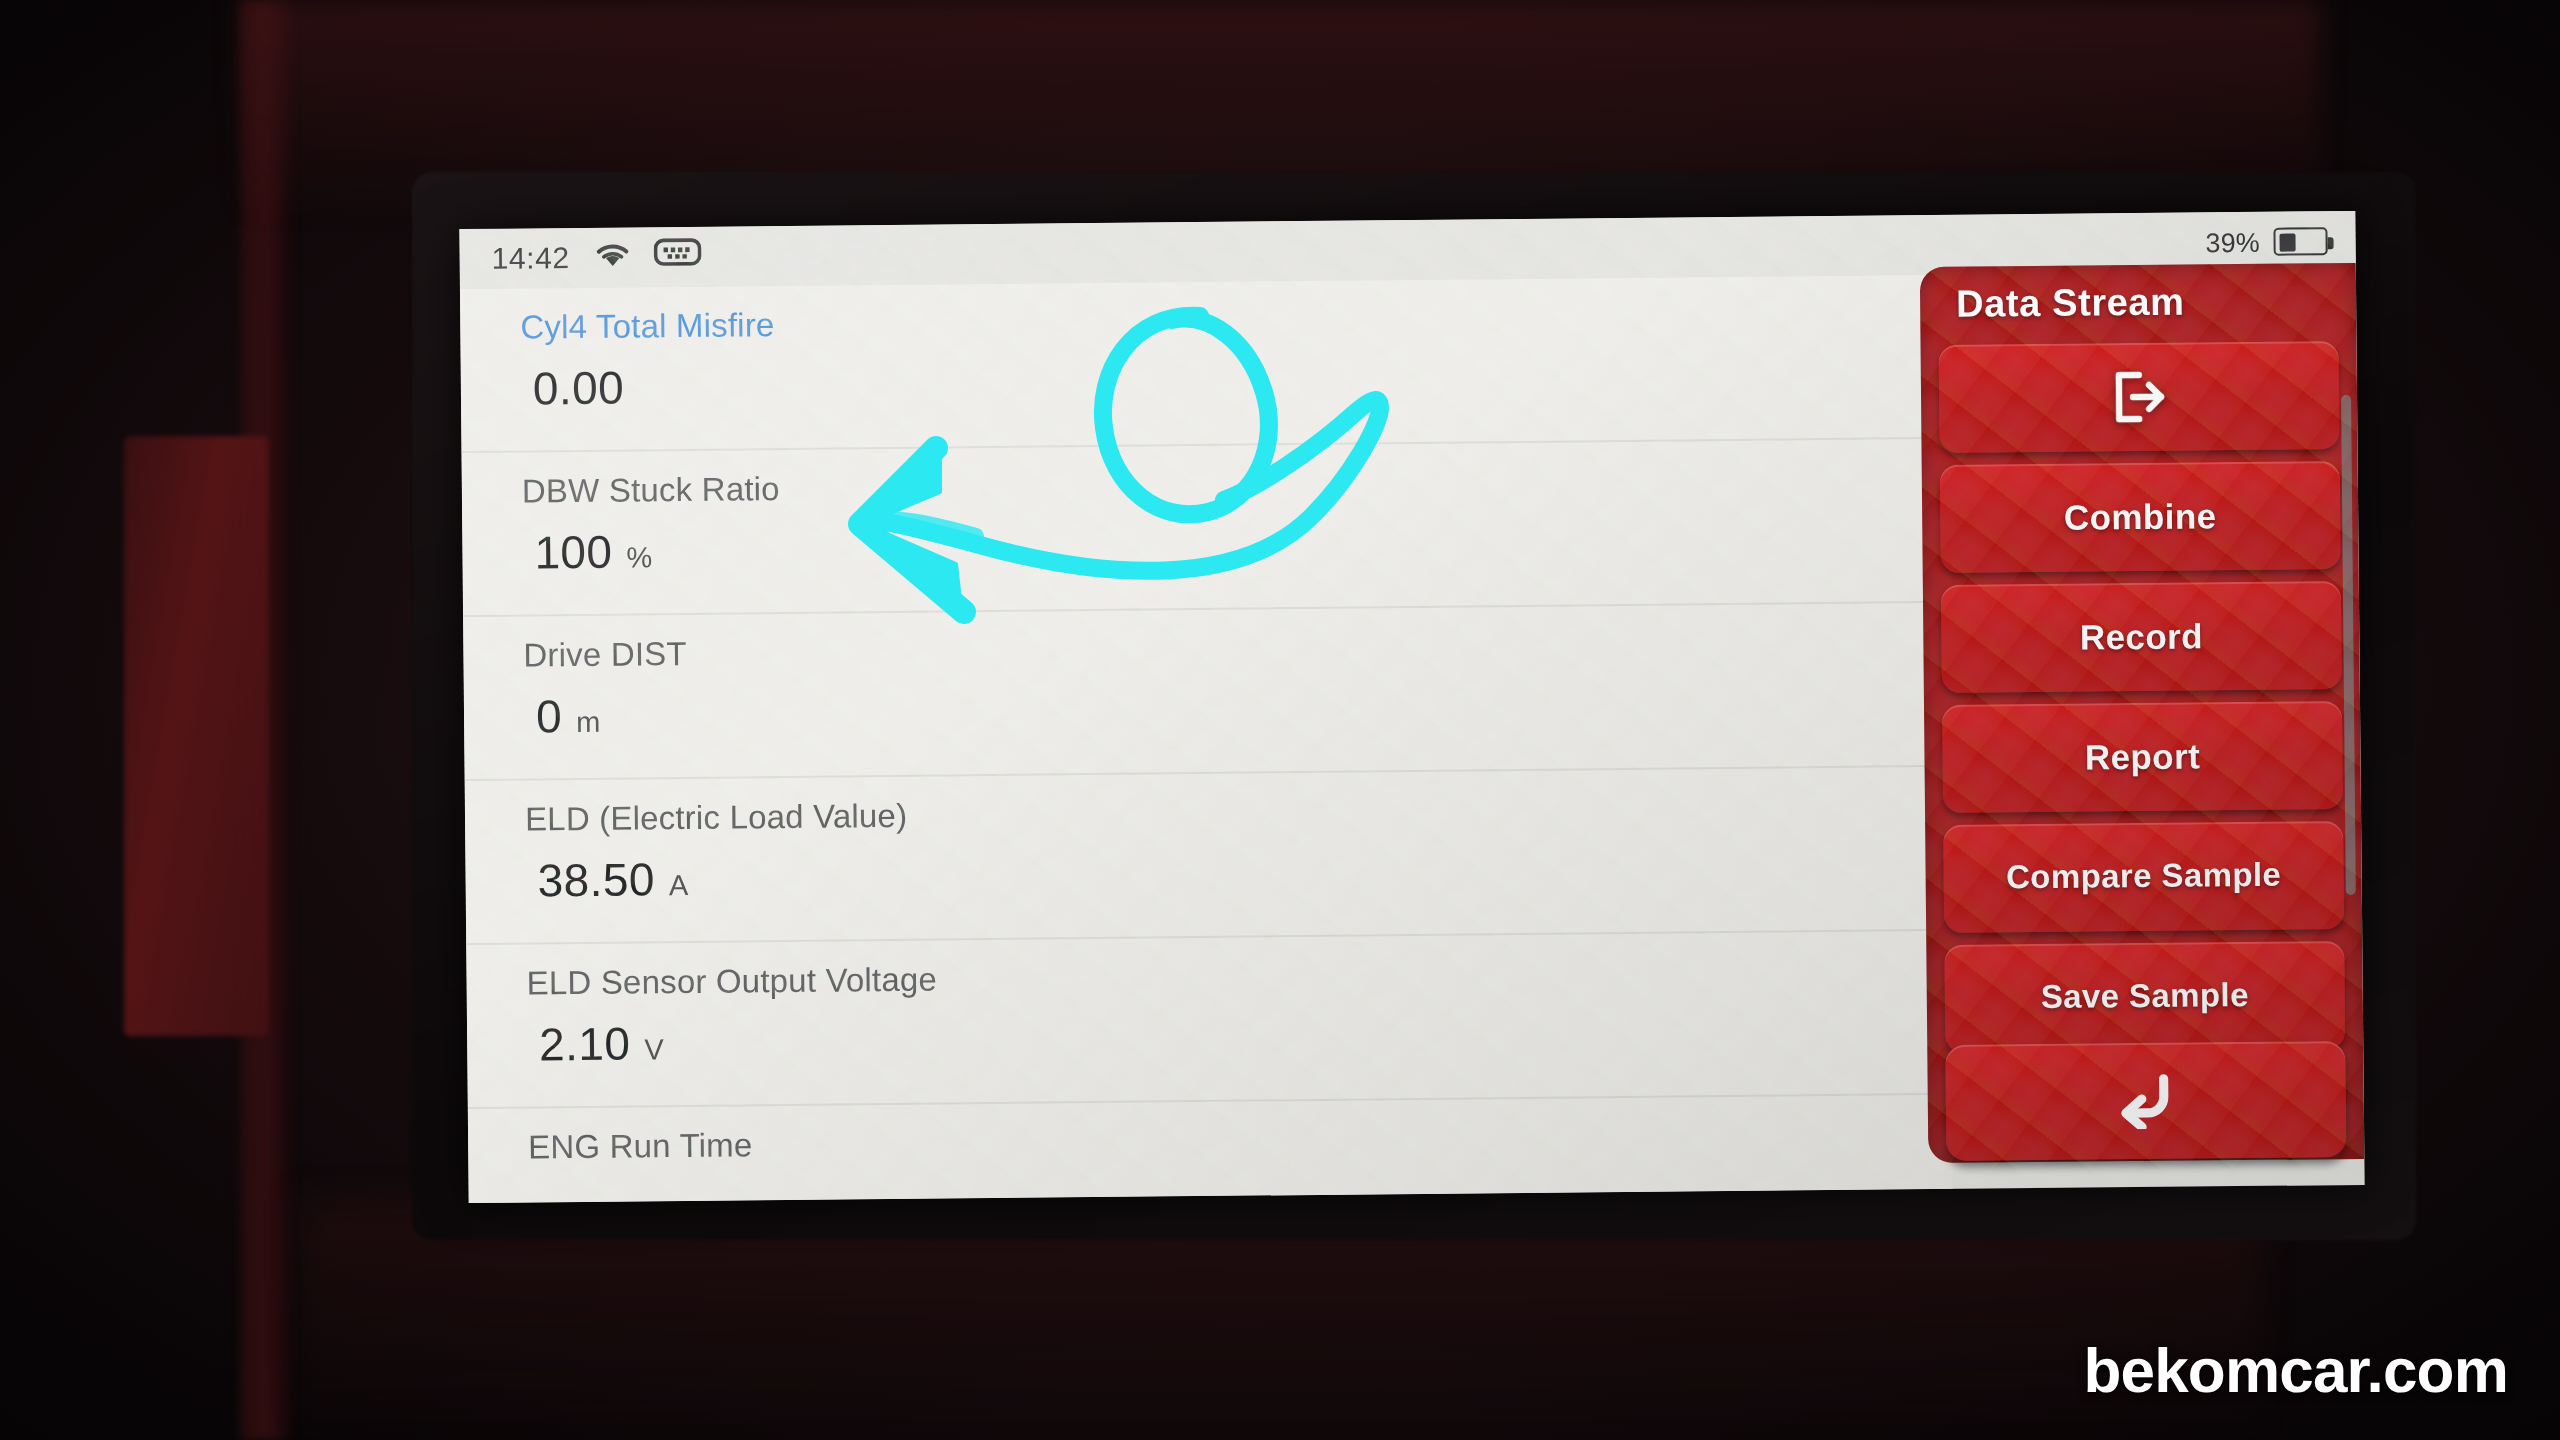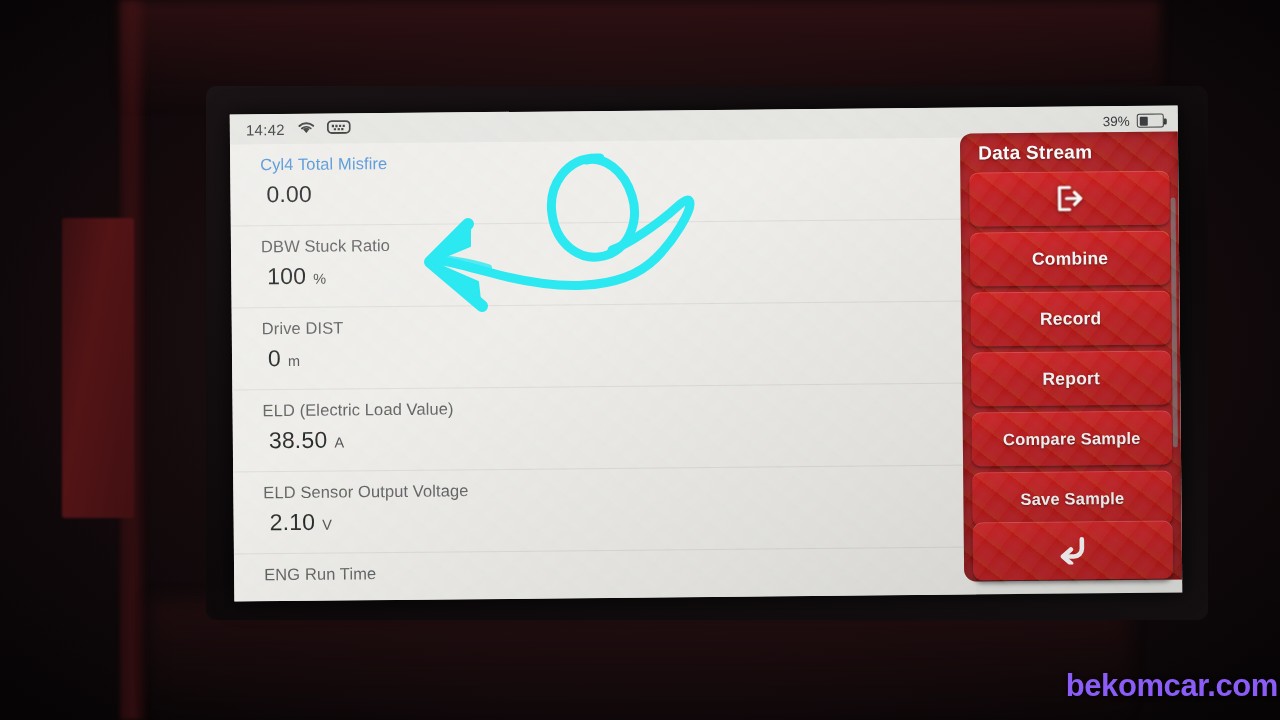--- a/index.html
+++ b/index.html
@@ -141,22 +141,22 @@
   .panel-scroll {
     position:absolute; right:3px; top:92px; width:5px; height:250px;
     background:rgba(120,120,120,.75); border-radius:3px; z-index:32;
   }
 
   
   #annot { position:absolute; left:0; top:0; width:1280px; height:720px; z-index:80; pointer-events:none; }
 
   
   .watermark {
-    position:absolute; right:2px; bottom:16px; z-index:90;
-    color:#8b5cf6; font-size:31px; font-weight:bold; letter-spacing:-.4px;
+    position:absolute; right:26px; bottom:16px; z-index:90;
+    color:#ffffff; font-size:31px; font-weight:bold; letter-spacing:-.4px;
     text-shadow:0 1px 4px rgba(0,0,0,.9);
   }
 </style>
 </head>
 <body>
 
 <div id="photo">
   <div class="chassis-left-spine"></div>
   <div class="chassis-left"></div>
   <div class="chassis-top-glow"></div>

